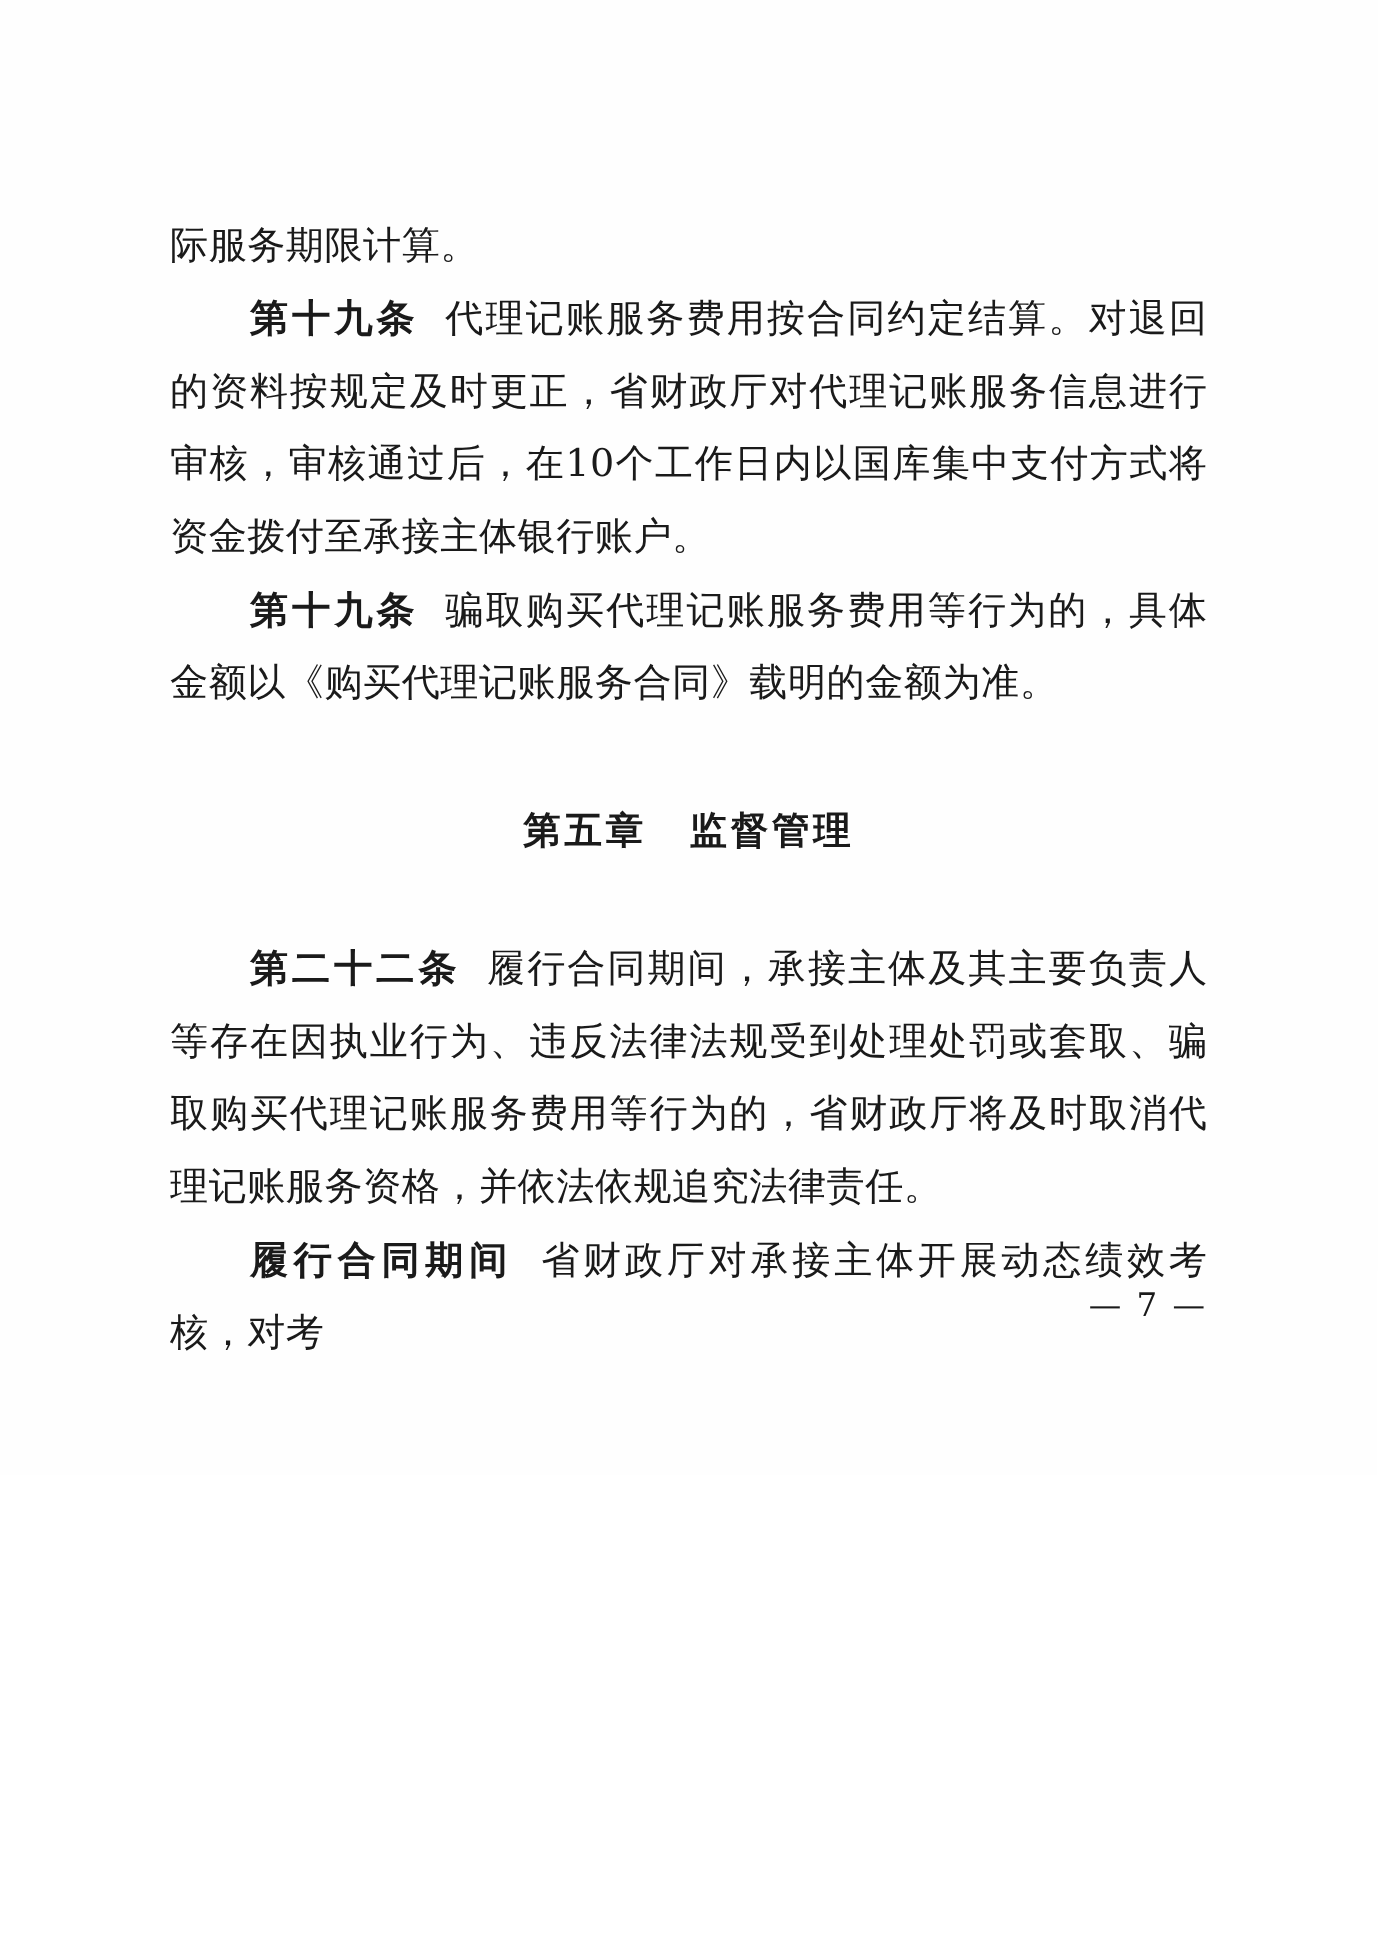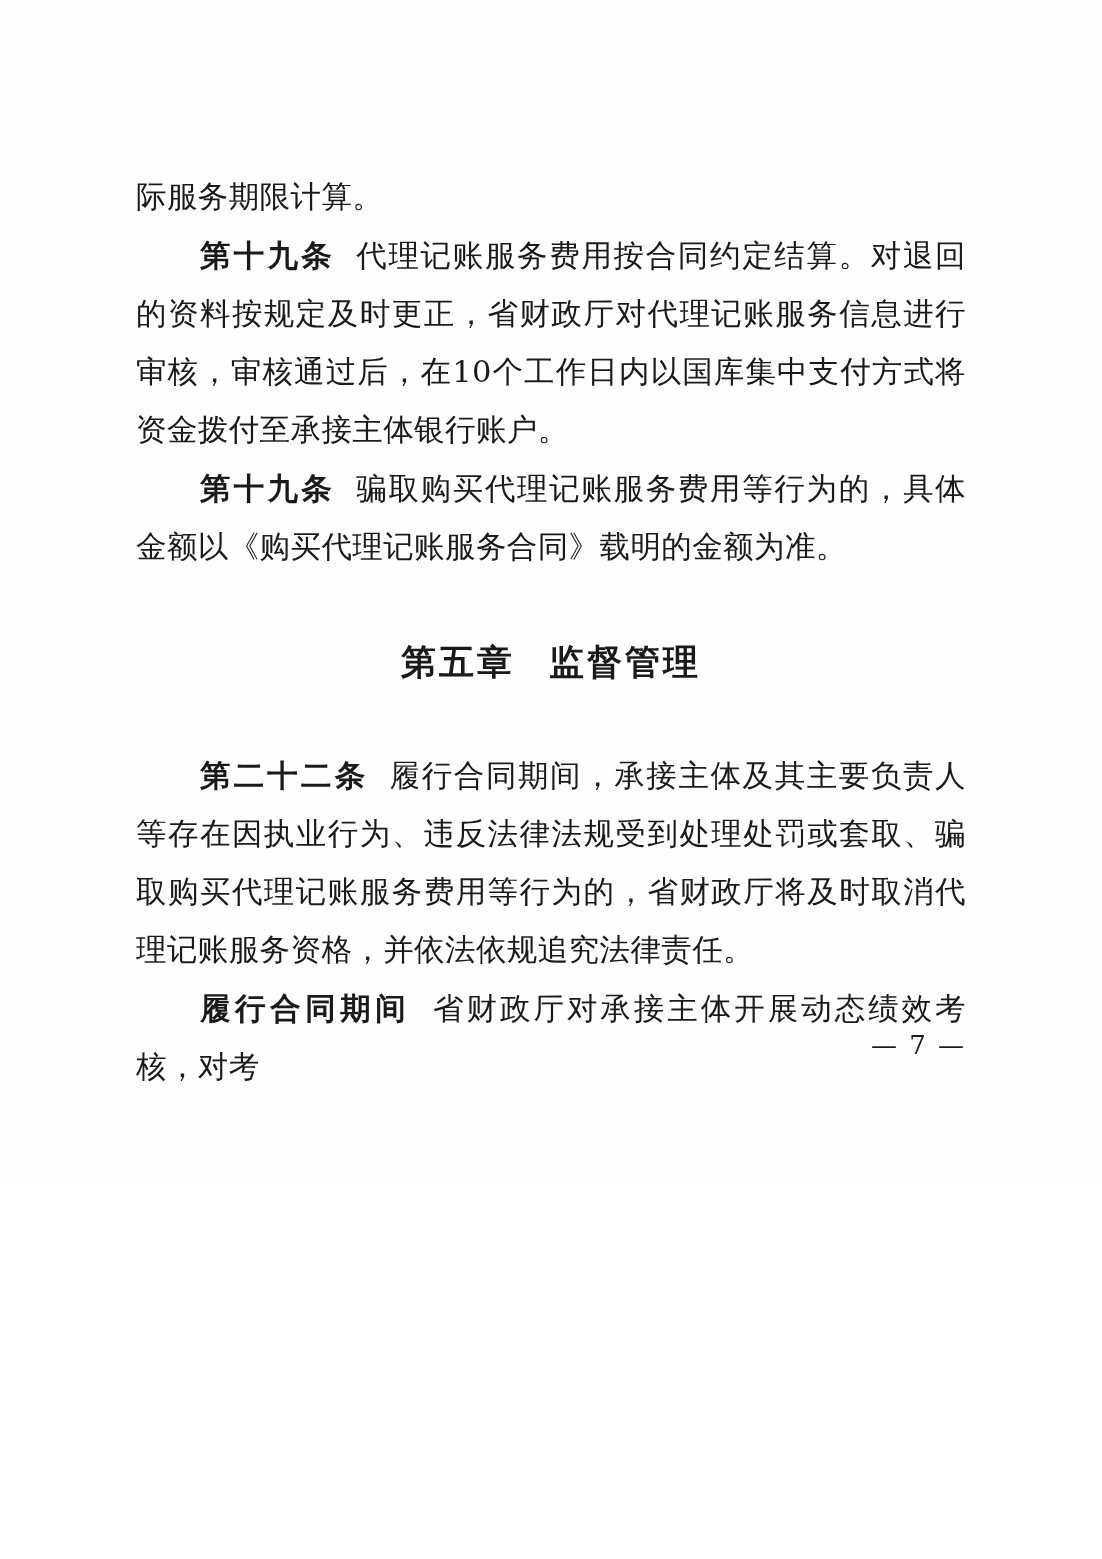--- a/index.html
+++ b/index.html
@@ -39,26 +39,25 @@
   }
   .para .gap {
     display: inline-block;
     width: 20px;
   }
   .indent {
     text-indent: 64px;
   }
   .chapter-title {
     text-align: center;
-    font-size: 35px;
+    font-size: 30px;
     font-weight: bold;
     letter-spacing: 3px;
     margin: 0;
     line-height: 58px;
-    font-family: Liberation Mono, monospace;
   }
   .chapter-title .t-gap {
     display: inline-block;
     width: 34px;
   }
   .spacer-lg {
     height: 60px;
   }
   .spacer-md {
     height: 52px;

